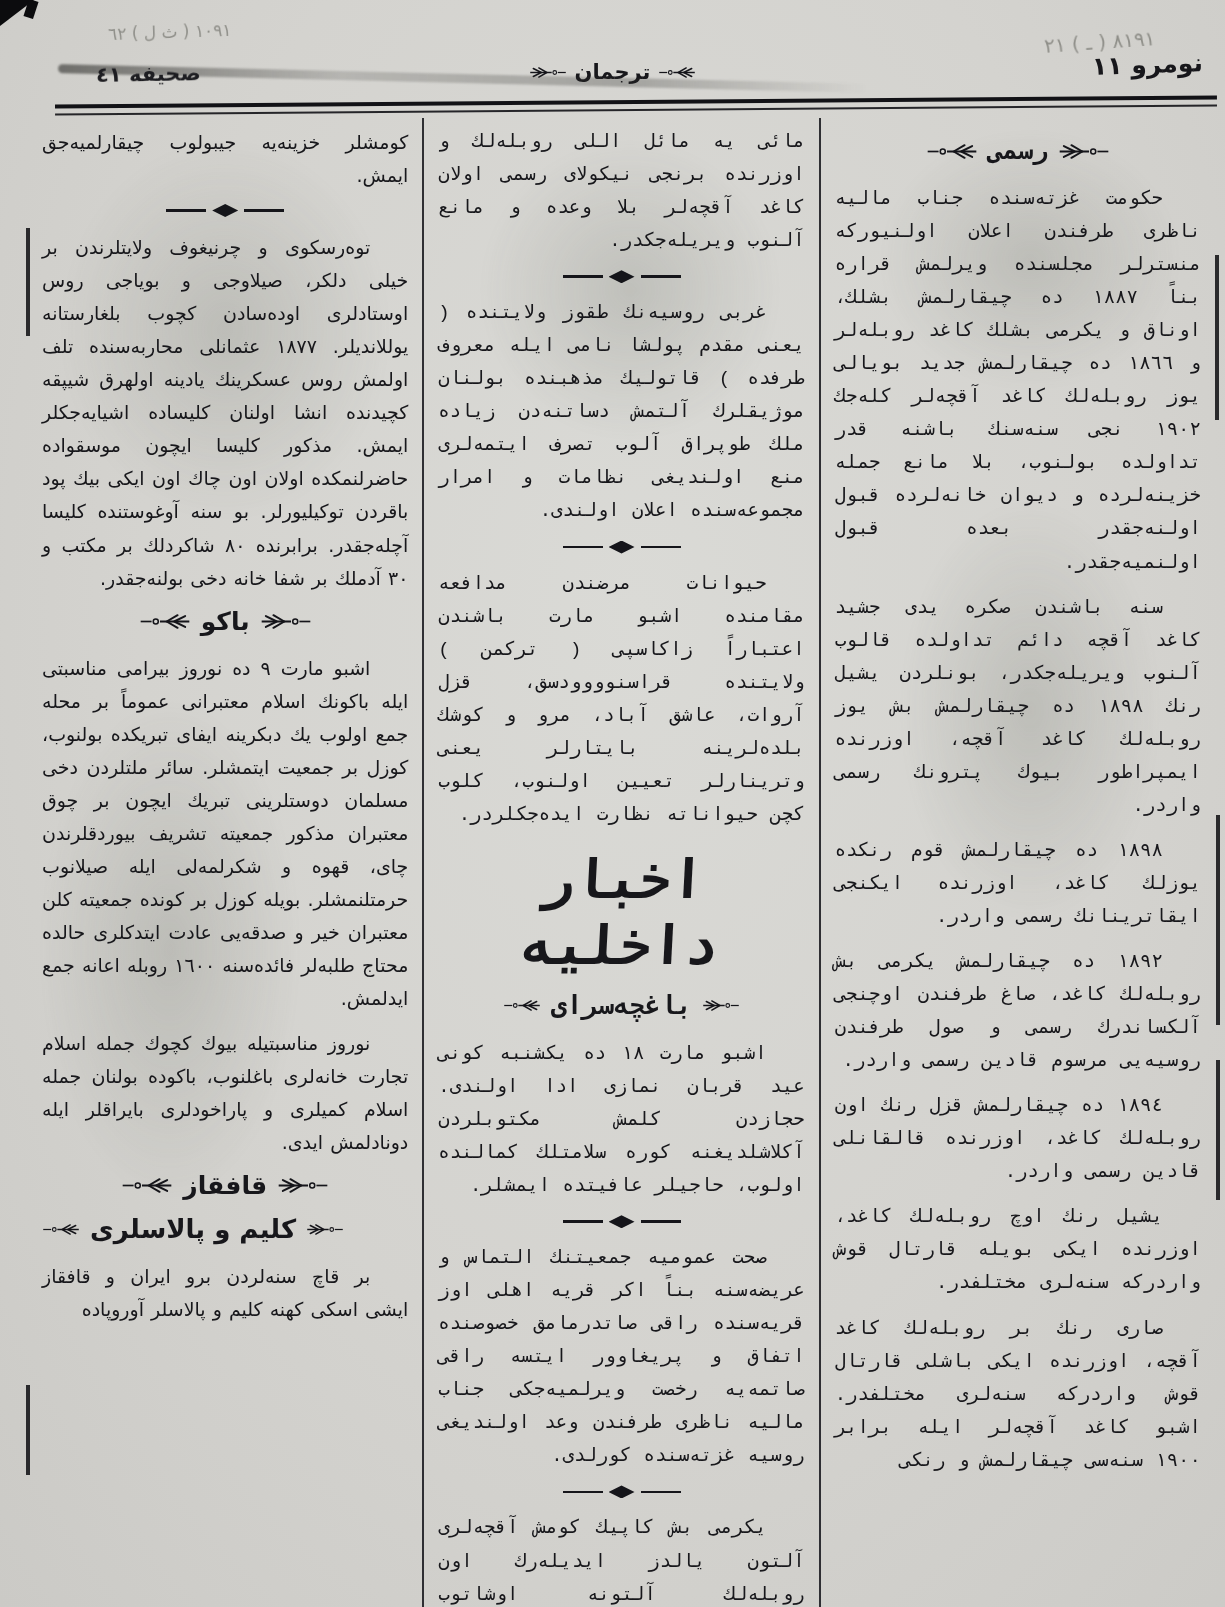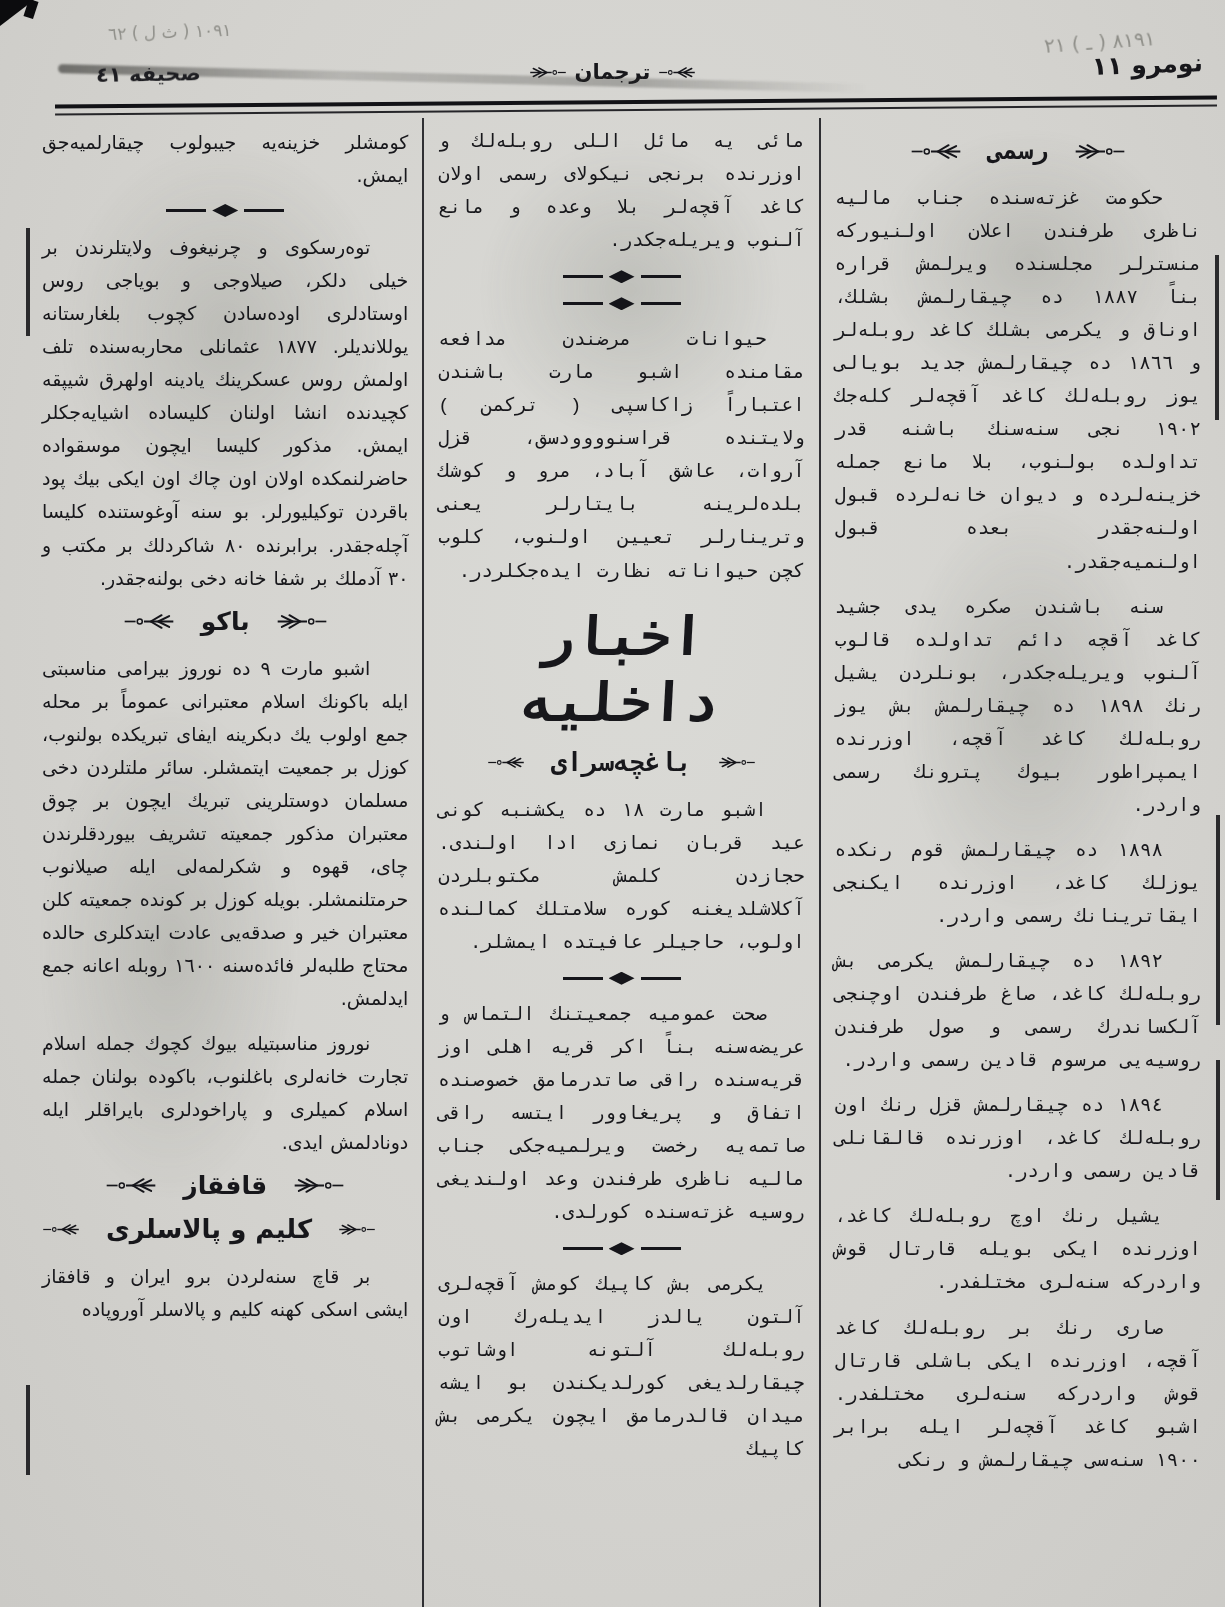--- a/index.html
+++ b/index.html
@@ -44,21 +44,21 @@
   .rule-b{height:2px;background:#121216;margin-top:5px;opacity:.9;}
   
   .columns{position:absolute;left:28px;right:10px;top:118px;height:1489px;
     display:flex;direction:rtl;overflow:hidden;}
   .col{flex:1 1 0;padding:8px 14px 0 14px;min-width:0;}
   .col-right,.col-middle{border-left:2px solid rgba(18,18,24,.85);font-family:Liberation Mono, monospace;}
   .para{font-size:19px;line-height:1.74;margin:0 0 12px;text-align:justify;
     text-indent:2em;direction:rtl;word-spacing:1px;}
   .para.cont{text-indent:0;}
   
-  .orn-row{display:flex;align-items:center;justify-content:center;gap:26px;margin:10px 0 16px;}
+  .orn-row{display:flex;align-items:center;justify-content:center;gap:10px;margin:10px 0 16px;}
   .orn-text{font-weight:bold;direction:rtl;}
   .orn-lg{font-size:25px;}
   .orn-md{font-size:26px;}
   .fleuron{width:52px;height:19px;flex:0 0 auto;}
   .fleuron.flip{transform:scaleX(-1);}
   .fleuron.sm{width:38px;height:15px;}
   .big-head{font-size:54px;font-weight:bold;text-align:center;margin:16px 0 8px;direction:rtl;
     transform:skewX(-3deg);}
   
   .divider{display:flex;align-items:center;justify-content:center;gap:6px;margin:10px 0 14px;}
@@ -137,20 +137,21 @@
       <p class="para">صارى رنك بر روبله‌لك كاغد آقچه، اوزرنده ايكى باشلى قارتال قوش واردركه سنه‌لرى مختلفدر. اشبو كاغد آقچه‌لر ايله برابر ١٩٠٠ سنه‌سى چيقارلمش و رنكى</p>
     </section>
 
     <section class="col col-middle">
       <p class="para cont">مائى يه مائل اللى روبله‌لك و اوزرنده برنجى نيكولاى رسمى اولان كاغد آقچه‌لر بلا وعده و مانع آلنوب ويريله‌جكدر.</p>
       <div class="divider">
         <span class="dline"></span>
           <span class="ddiamond"></span>
           <span class="dline"></span>
       </div>
+      <p class="para">غربى روسيه‌نك طقوز ولايتنده ( يعنى مقدم پولشا نامى ايله معروف طرفده ) قاتوليك مذهبنده بولنان موژيقلرك آلتمش دساتنه‌دن زياده ملك طوپراق آلوب تصرف ايتمه‌لرى منع اولنديغى نظامات و امرار مجموعه‌سنده اعلان اولندى.</p>
       <div class="divider">
         <span class="dline"></span>
           <span class="ddiamond"></span>
           <span class="dline"></span>
       </div>
       <p class="para">حيوانات مرضندن مدافعه مقامنده اشبو مارت باشندن اعتباراً زاكاسپى ( تركمن ) ولايتنده قراسنوووودسق، قزل آروات، عاشق آباد، مرو و كوشك بلده‌لرينه بايتارلر يعنى وترينارلر تعيين اولنوب، كلوب كچن حيواناته نظارت ايده‌جكلردر.</p>
       <div class="big-head">اخبار داخليه</div>
       <div class="orn-row">
         <svg class="fleuron sm flip" viewBox="0 0 62 22">
             <use href="#fleur"></use>

